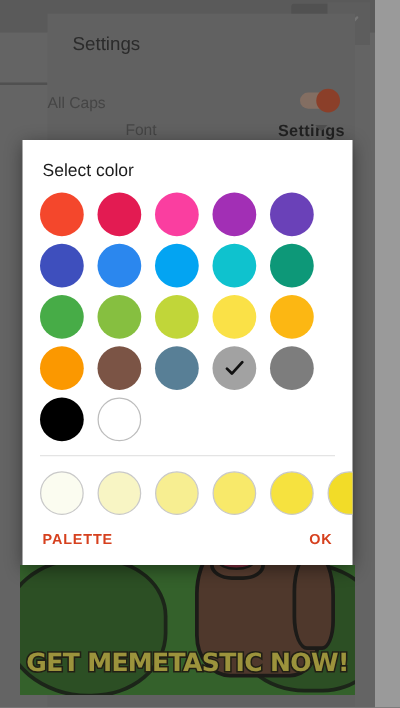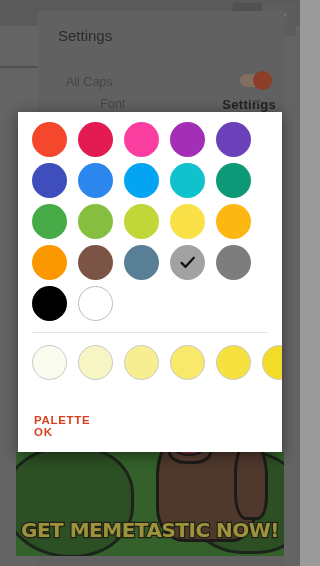--- a/index.html
+++ b/index.html
@@ -41,21 +41,21 @@
     background:#8a8a8a;
   }
   #settings-title {
     position:absolute; left:0; top:16px;
     font-size:15px; color:#2d2d2d; font-weight:400;margin-left:20px;
   }
   .setting-row {
     position:absolute; left:0; right:8px; height:26px;
     display:flex; align-items:center;
   }
-  #row-allcaps { top:58px;margin-left:28px; }
+  #row-allcaps { top:58px; }
   #row-font { top:80px;justify-content:flex-end; }
   .setting-label { font-size:12.5px; color:#5a5a5a; width:96px; flex:none; }
   .toggle {
     position:absolute; right:6px; top:5px;
     width:30px; height:13px; border-radius:7px;
     background:#c4a08c;
   }
   .toggle-knob {
     position:absolute; right:-2px; top:-3px;
     width:19px; height:19px; border-radius:50%;
@@ -165,23 +165,22 @@
     padding:12px 0 12px 14px;
     overflow:hidden;
   }
   .shade {
     width:35px; height:35px; border-radius:50%;
     flex:none; border:1px solid #c9c9c9;
   }
 
   #dialog-actions {
     margin-top:auto;
-    display:flex; align-items:flex-start; justify-content:space-between;
+    display:flex; align-items:flex-end; justify-content:space-between;
     padding:0 16px 14px 16px;
-    flex-direction:column;
   }
   .action-btn {
     font-size:11.5px; font-weight:bold; letter-spacing:.7px;
     color:#d6401e; background:none; border:none;
     cursor:pointer;
     font-family:"Liberation Sans", sans-serif;
   }
 </style>
 </head>
 <body>
@@ -228,20 +227,21 @@
     <div class="mouth"></div>
     <div class="arm"></div>
     <div id="meme-caption">GET MEMETASTIC NOW!</div>
   </div>
 </div>
 
 <div id="scrim"></div>
 
 <div id="color-dialog">
 
+  <div id="dialog-title">Select color</div>
 
   <div id="palette-grid">
       <div class="palette-row">
         <div class="swatch" style="background: rgb(244, 71, 44);"></div>
         <div class="swatch" style="background: rgb(227, 27, 82);"></div>
         <div class="swatch" style="background: rgb(250, 62, 160);"></div>
         <div class="swatch" style="background: rgb(162, 47, 181);"></div>
         <div class="swatch" style="background: rgb(106, 65, 184);"></div>
       </div>
       <div class="palette-row">

